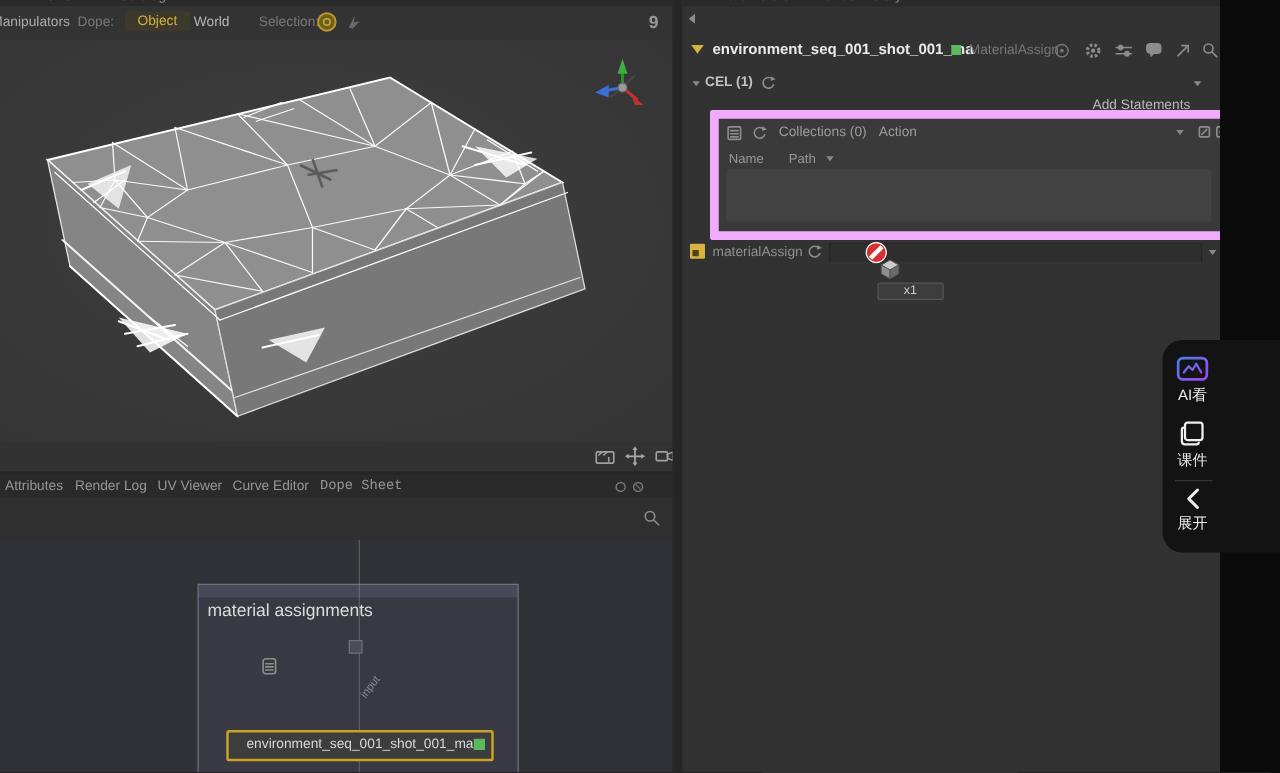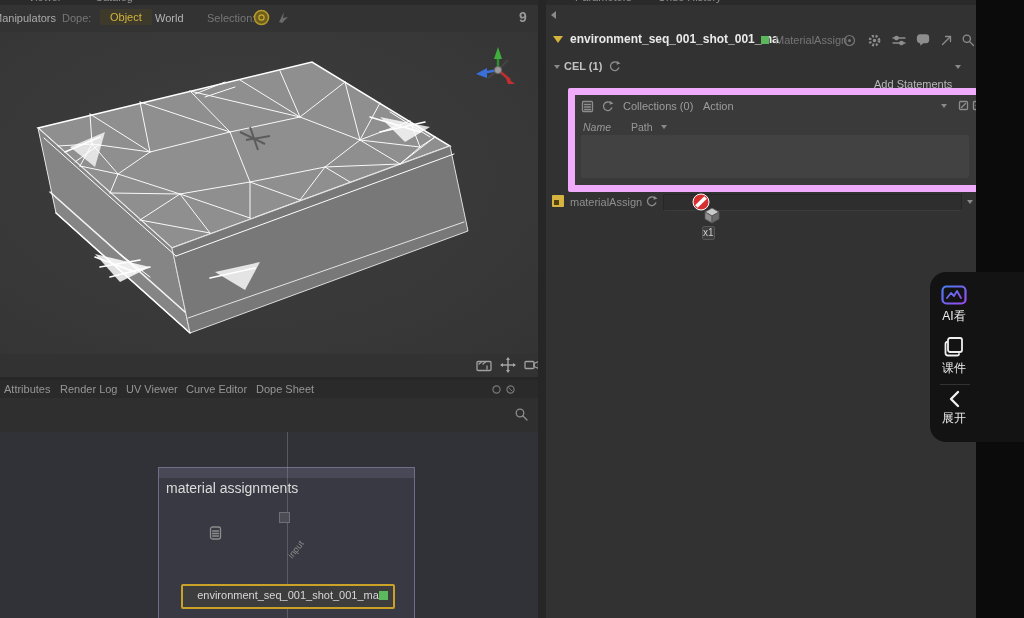--- a/index.html
+++ b/index.html
@@ -33,21 +33,21 @@
   .node{background:#414141;border:1px solid #2c2c2c;border-radius:2px;color:#c8c8c8;font-size:11px;}
   
   #divider-v{left:538px;top:0;width:8px;height:618px;background:#262626;}
   #divider-h{left:0;top:377px;width:538px;height:3px;background:#262626;}
   #params-pane{left:546px;top:0;width:430px;height:618px;background:#323232;}
   #cel-box{left:22px;top:88px;width:402px;height:90px;background:#3a3a3a;border:7px solid #f0abfc;border-radius:2px;}
   #cel-list{position:absolute;left:6px;top:40px;width:388px;height:43px;background:#424242;border-radius:2px;}
   #ma-field{position:absolute;left:117px;top:194px;width:297px;height:15px;background:#2e2e2e;
             border:1px solid #262626;border-bottom-color:#3c3c3c;border-radius:2px;}
   .chip{background:#3d3d3d;border:1px solid #565656;border-radius:2px;color:#cfcfcf;
-        font-size:10px;padding:0 0;line-height:12px;}
+        font-size:10px;padding:0 20px;line-height:12px;}
   
   #black-col{left:976px;top:0;width:48px;height:618px;background:#0b0b0b;}
   #assist-panel{left:930px;top:272px;width:94px;height:170px;background:#131313;border-radius:16px 0 0 16px;}
   .assist-item{position:absolute;left:0;width:48px;text-align:center;}
   .assist-label{color:#ececec;font-size:12px;margin-top:2px;}
   .wf{stroke:#ffffff;stroke-width:1;stroke-linecap:round;}
   .wfb{stroke:#ffffff;stroke-width:1.6;stroke-linecap:round;}
   .icon-stroke{stroke:#8d8d8d;fill:none;stroke-width:1.3;stroke-linecap:round;stroke-linejoin:round;}
 </style>
 </head>
@@ -212,21 +212,21 @@
   </div>
 
   <div id="divider-h" class="abs"></div>
 
   <div id="bottom-pane" class="abs">
     <div id="ng-tabs" class="abs">
       <span class="ntab" style="left:4px;">Attributes</span>
       <span class="ntab" style="left:60px;">Render Log</span>
       <span class="ntab" style="left:126px;">UV Viewer</span>
       <span class="ntab" style="left:186px;">Curve Editor</span>
-      <span class="ntab" style="left:256px;">Dope Sheet</span>
+      <span class="ntab" style="left:256px;font-family:Liberation Mono, monospace;">Dope Sheet</span>
       <span class="abs" style="left:492px;top:5px;">
         <svg width="9" height="9">
             <circle cx="4.5" cy="4.5" r="3.6" fill="none" stroke="#777" stroke-width="1.2"></circle>
           </svg>
       </span>
       <span class="abs" style="left:506px;top:5px;">
         <svg width="9" height="9">
             <circle cx="4.5" cy="4.5" r="3.6" fill="none" stroke="#777" stroke-width="1.2"></circle>
             <line x1="2.5" y1="2.5" x2="6.5" y2="6.5" stroke="#777" stroke-width="1"></line>
           </svg>
@@ -357,21 +357,21 @@
             <rect x="1.5" y="1.5" width="8" height="8" rx="1"></rect>
             <line x1="3.5" y1="7.5" x2="7.5" y2="3.5"></line>
           </svg>
       </span>
       <span class="abs" style="left:397px;top:5px;">
         <svg width="11" height="11" class="icon-stroke">
             <rect x="1.5" y="1.5" width="8" height="8" rx="1"></rect>
             <line x1="4" y1="5.5" x2="7" y2="5.5"></line>
           </svg>
       </span>
-      <span class="abs" style="left:8px;top:26px;font-size:10.5px;color:#989898;font-style:italic;">Name</span>
+      <span class="abs" style="left:8px;top:26px;font-size:10.5px;color:#989898;">Name</span>
       <span class="abs" style="left:56px;top:26px;font-size:10.5px;color:#989898;">Path</span>
       <span class="abs tri-down sm" style="left:86px;top:30px;"></span>
       <div id="cel-list"></div>
     </div>
 
     <div class="abs" style="left:6px;top:195px;width:12px;height:12px;background:#d7b440;border-radius:1px;">
       <div class="abs" style="left:2px;top:5px;width:5px;height:5px;background:#50430f;"></div>
     </div>
     <span class="abs" style="left:24px;top:196px;font-size:11px;color:#8f8f8f;">materialAssign</span>
     <span class="abs" style="left:99px;top:195px;">

